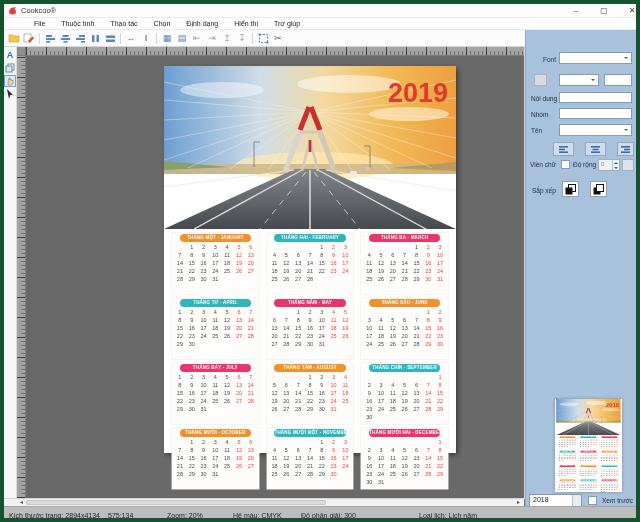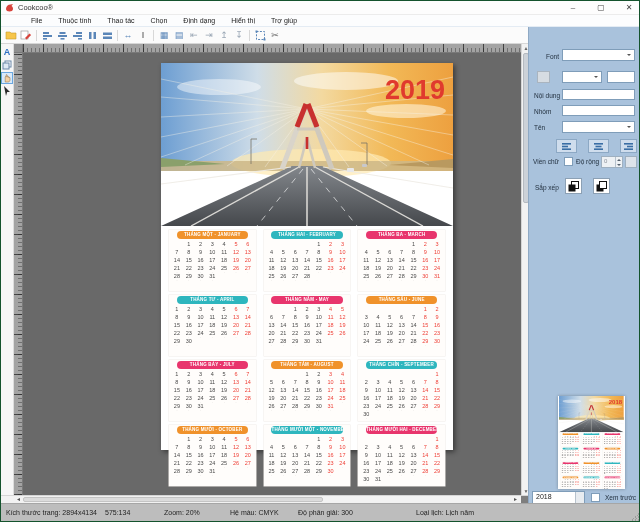--- a/index.html
+++ b/index.html
@@ -1,18 +1,18 @@
 <!DOCTYPE html>
 <html><head>
 <meta charset="utf-8">
 <style>
   *{box-sizing:border-box;margin:0;padding:0;}
   html,body{background:#e9e9e9;}
   body{font-family:"Liberation Sans","DejaVu Sans",sans-serif;}
-  .window{position:relative;width:640px;height:522px;background:#fff;border:1px solid #14532d;overflow:hidden;}
+  .window{position:relative;width:640px;height:522px;background:#fff;border:4px solid #14532d;overflow:hidden;}
 
   
   .titlebar{position:absolute;left:0;top:0;width:640px;height:14px;background:#fdfdfd;border-bottom:1px solid #ececec;display:flex;align-items:center;}
   .titlebar .logo{margin-left:4px;display:inline-block;line-height:0;}
   .title-text{font-size:7.5px;color:#333;margin-left:4px;}
   .win-controls{position:absolute;right:6px;top:0;height:14px;display:flex;align-items:center;gap:16px;}
   .win-btn{font-size:8px;color:#444;line-height:14px;width:12px;text-align:center;cursor:default;}
 
   
   .menubar{position:absolute;left:0;top:14px;width:640px;height:12px;background:#fcfdfe;display:flex;align-items:center;padding-left:22px;border-bottom:1px solid #e4ecf4;}

